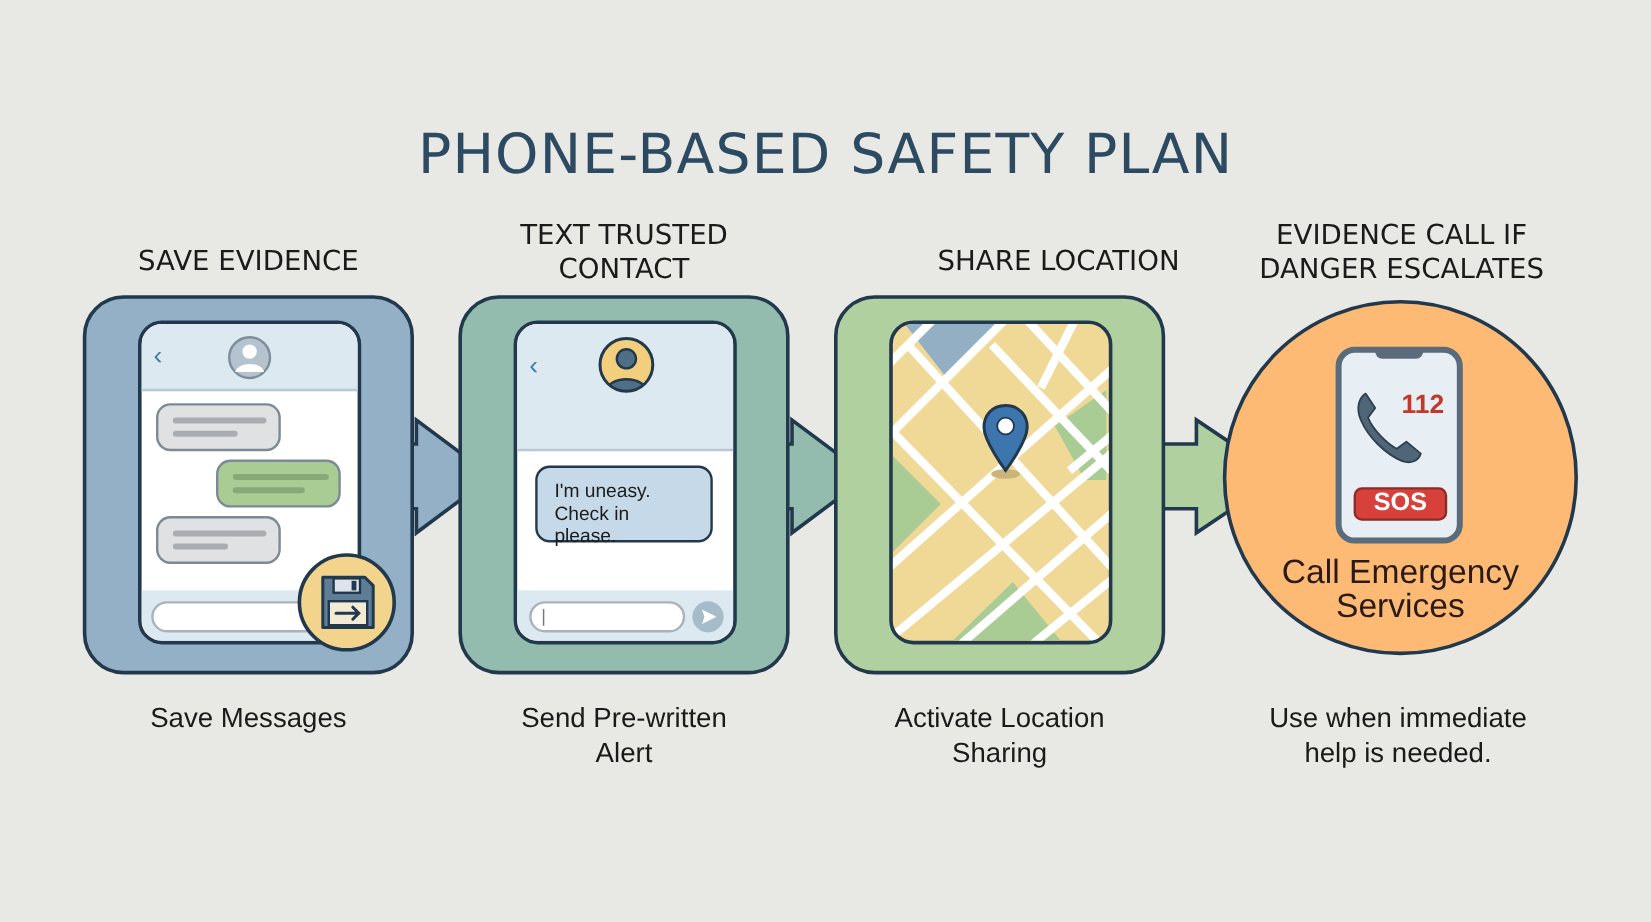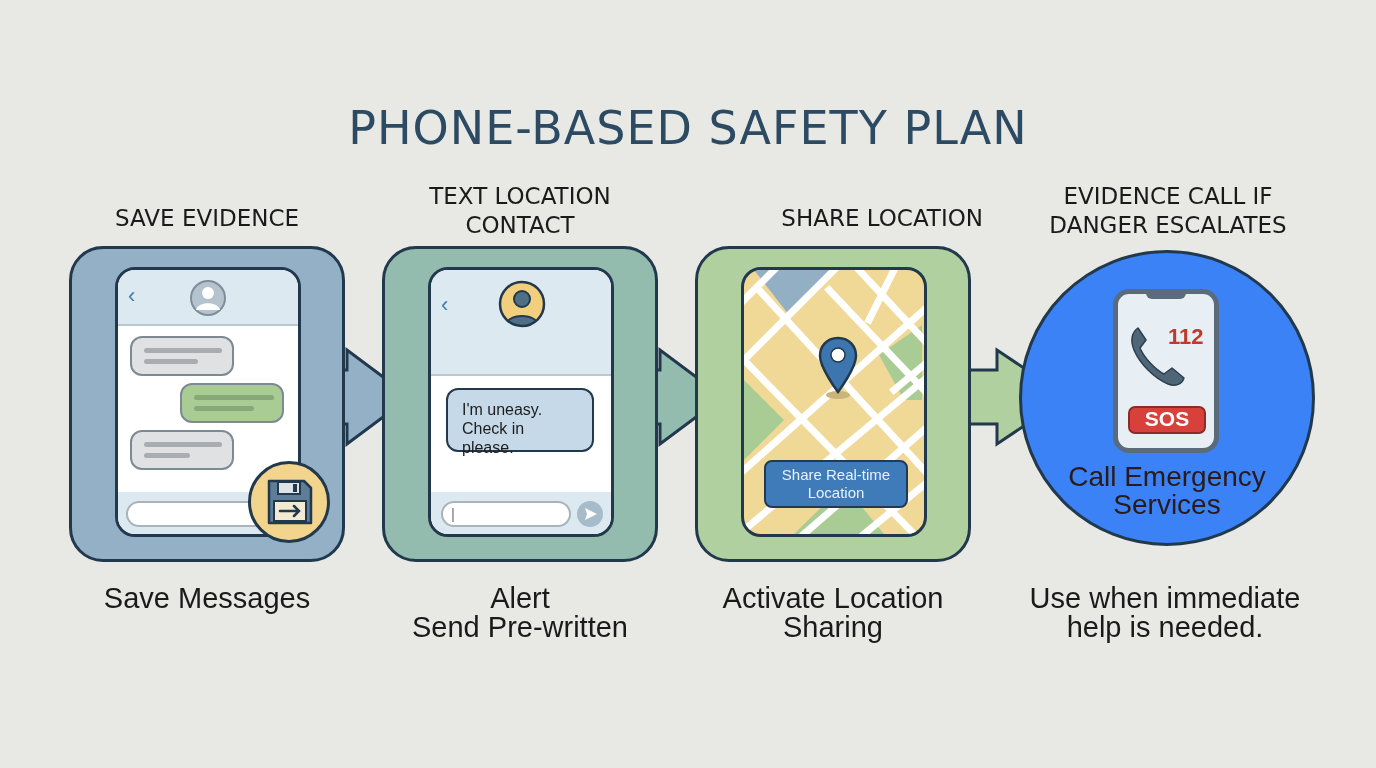--- a/index.html
+++ b/index.html
@@ -13,21 +13,21 @@
   .title {
     position: absolute; left: 0; right: 0; top: 70px;
     text-align: center; font-size: 46px; letter-spacing: 1px;
     color: #2d4a63; font-family: "DejaVu Sans", sans-serif; font-weight: normal;
   }
   .step-heading {
     position: absolute; text-align: center; font-size: 23px; line-height: 29px;
     color: #1a1a1a; font-family: "DejaVu Sans", sans-serif; width: 300px;
   }
   .step-caption {
-    position: absolute; text-align: center; font-size: 29px; line-height: 29px;
+    position: absolute; text-align: center; font-size: 23px; line-height: 29px;
     color: #1a1a1a; width: 320px;
   }
   .frame {
     position: absolute; border: 3px solid #22394d; border-radius: 34px;
     box-sizing: border-box;
   }
   .connector { position: absolute; }
   .phone {
     position: absolute; border: 3px solid #22394d; border-radius: 20px;
     background: #ffffff; overflow: hidden; box-sizing: border-box;
@@ -62,21 +62,21 @@
   }
   .send-btn {
     position: absolute; width: 26px; height: 26px; border-radius: 50%; background: #a6bccb;
   }
   .map-btn {
     position: absolute; background: #3f7bb8; border: 2px solid #1f3a52; border-radius: 8px;
     box-sizing: border-box; color: #e9f1f8; text-align: center; font-size: 15px; line-height: 18px;
     padding-top: 4px;
   }
   .emergency-circle {
-    position: absolute; border-radius: 50%; background: #3b82f6; border: 3px solid #22394d; box-sizing: border-box;
+    position: absolute; border-radius: 50%; background: #fdba74; border: 3px solid #22394d; box-sizing: border-box;
   }
   .sos-phone {
     position: absolute; background: #e7eff4; border: 5px solid #5a6c7b; border-radius: 16px; box-sizing: border-box;
   }
   .sos-num { position: absolute; font-size: 22px; font-weight: bold; color: #c0392b; }
   .sos-btn {
     position: absolute; background: #d8413b; border: 2px solid #8b2c27; border-radius: 7px; box-sizing: border-box;
     color: #fff; font-weight: bold; text-align: center; font-size: 21px; line-height: 22px;
   }
   .emergency-label {
@@ -85,21 +85,21 @@
 </style>
 </head>
 <body>
 
 <h1 class="title">PHONE-BASED SAFETY PLAN</h1>
 
 <div class="step-heading" style="left:57px; top:204px;">
   <span>SAVE EVIDENCE</span>
 </div>
 <div class="step-heading" style="left:370px; top:182px;">
-  <div>TEXT LOCATION</div>
+  <div>TEXT TRUSTED</div>
   <div>CONTACT</div>
 </div>
 <div class="step-heading" style="left:683px; top:204px;text-align:right;">
   <span>SHARE LOCATION</span>
 </div>
 <div class="step-heading" style="left:1018px; top:182px; width:300px;">
   <div>EVIDENCE CALL IF</div>
   <div>DANGER ESCALATES</div>
 </div>
 
@@ -205,24 +205,20 @@
         <line x1="115" y1="0" x2="180" y2="70"></line>
         <line x1="150" y1="0" x2="125" y2="50"></line>
         <line x1="150" y1="120" x2="180" y2="95"></line>
       </g>
     </svg>
     <svg style="position:absolute; left:72px; top:66px;" width="44" height="66" viewBox="0 0 44 66">
       <ellipse cx="22" cy="59" rx="12" ry="4" fill="#c9b479"></ellipse>
       <path d="M22 2 C10 2 4 11 4 20 C4 32 22 56 22 56 C22 56 40 32 40 20 C40 11 34 2 22 2 Z" fill="#3d76ae" stroke="#22394d" stroke-width="2.5"></path>
       <circle cx="22" cy="19" r="7" fill="#ffffff" stroke="#22394d" stroke-width="1.5"></circle>
     </svg>
-    <div class="map-btn" style="left:20px; top:190px; width:144px; height:48px;">
-      <div>Share Real-time</div>
-      <div>Location</div>
-    </div>
   </div>
 </div>
 
 <div class="emergency-circle" style="left:1019px; top:250px; width:296px; height:296px;">
   <div class="sos-phone" style="left:91px; top:36px; width:106px; height:164px;">
     <div style="position:absolute; left:28px; top:-2px; width:40px; height:7px; background:#5a6c7b; border-radius:0 0 6px 6px;"></div>
     <svg style="position:absolute; left:10px; top:30px;" width="58" height="64" viewBox="0 0 58 64">
       <path d="M10 4 C4 8 2 16 6 26 C12 40 26 54 40 60 C48 63 54 60 56 54 L44 44 L36 50 C28 46 16 34 12 24 L18 16 Z" fill="#4f6678" stroke="#2d3e4c" stroke-width="1.5" stroke-linejoin="round"></path>
     </svg>
     <span class="sos-num" style="left:50px; top:30px;">112</span>
@@ -231,22 +227,22 @@
   <div class="emergency-label" style="left:25px; top:210px;">
     <div>Call Emergency</div>
     <div>Services</div>
   </div>
 </div>
 
 <div class="step-caption" style="left:47px; top:584px;">
   <div>Save Messages</div>
 </div>
 <div class="step-caption" style="left:360px; top:584px;">
+  <div>Send Pre-written</div>
   <div>Alert</div>
-  <div>Send Pre-written</div>
 </div>
 <div class="step-caption" style="left:673px; top:584px;">
   <div>Activate Location</div>
   <div>Sharing</div>
 </div>
 <div class="step-caption" style="left:1005px; top:584px;">
   <div>Use when immediate</div>
   <div>help is needed.</div>
 </div>
 

